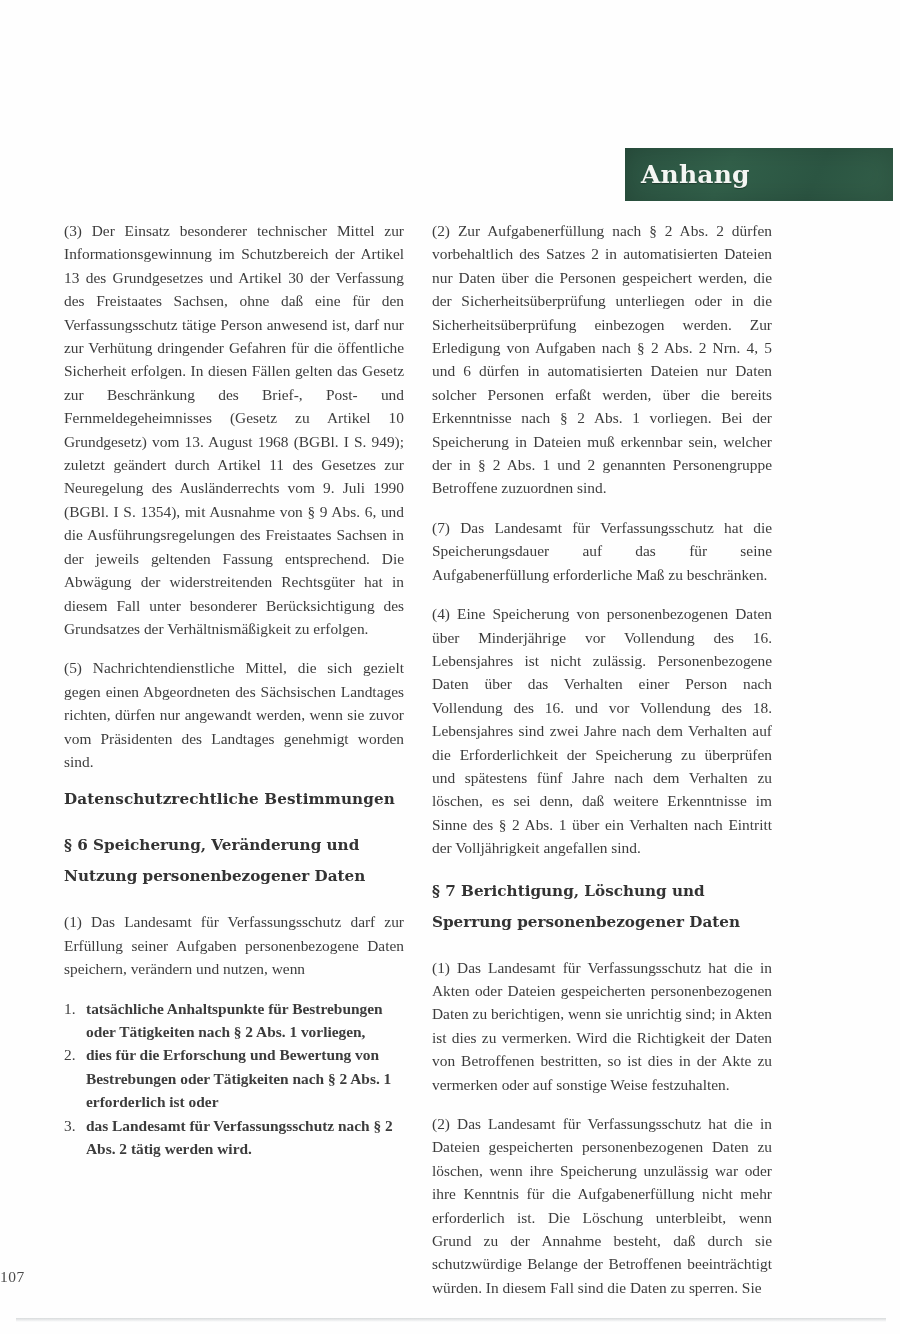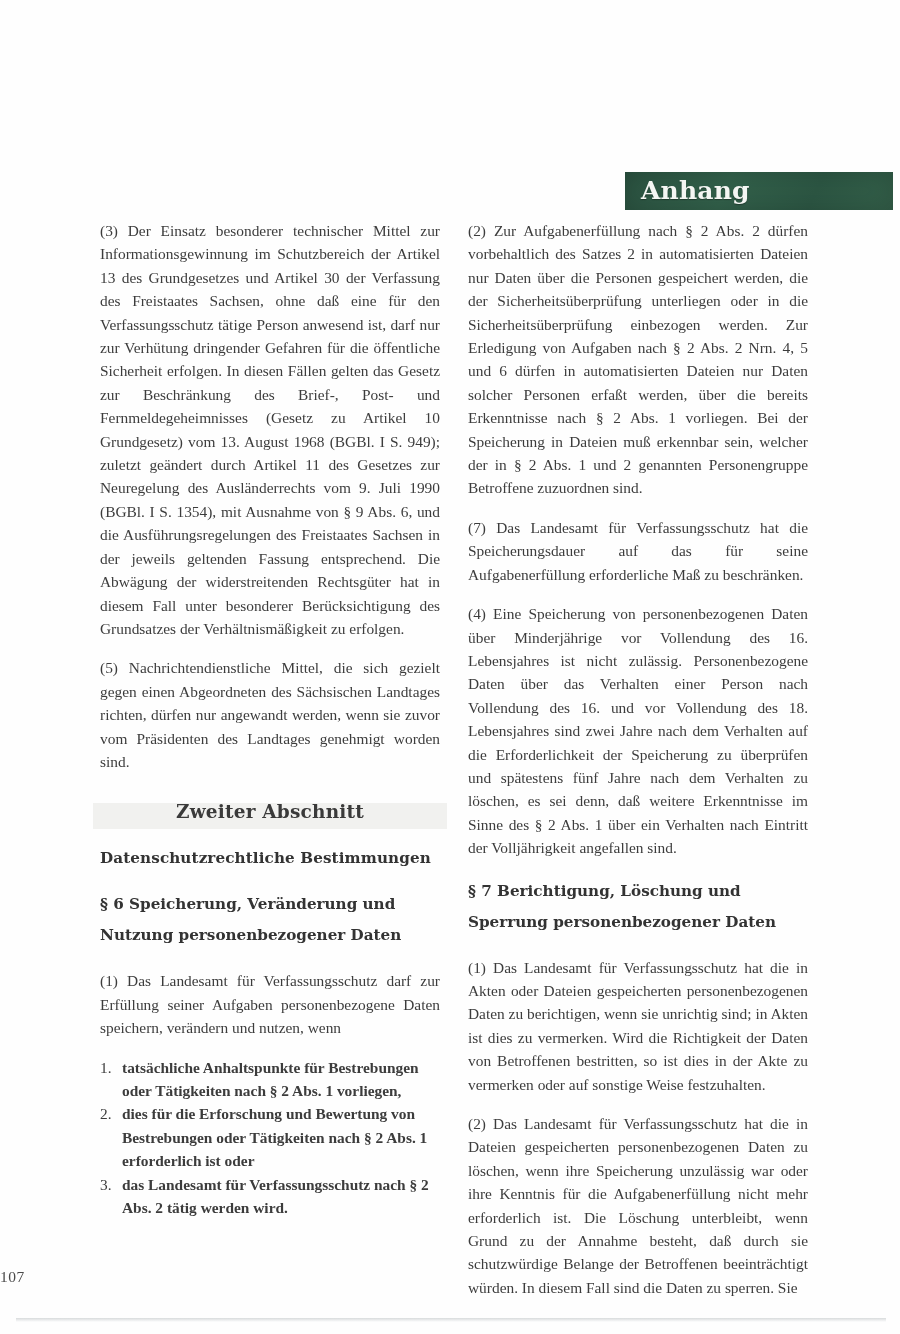--- a/index.html
+++ b/index.html
@@ -31,23 +31,23 @@
     top: 1318px;
     height: 4px;
     background: linear-gradient(to bottom, rgba(185,190,192,0.55), rgba(255,255,255,0));
     pointer-events: none;
   }
 
   
   .banner {
     position: absolute;
     left: 625px;
-    top: 172px;
+    top: 148px;
     width: 268px;
-    height: 38px;
+    height: 53px;
     background: #2e5a45;
     background-image: linear-gradient(115deg, #2b5341 0%, #32604a 38%, #2c5643 70%, #335f49 100%);
     box-shadow: inset 0 0 26px rgba(0,0,0,0.16);
   }
   .banner-title {
     position: absolute;
     left: 16px;
     top: 50%;
     transform: translateY(-52%);
     color: #f4f6f3;
@@ -58,21 +58,20 @@
     text-shadow: 0 1px 1px rgba(0,0,0,0.35);
   }
 
   
   .columns {
     position: absolute;
     left: 64px;
     top: 219px;
     width: 772px;
     height: 1020px;
-    margin-left: 36px;
   }
   .col {
     position: absolute;
     top: 0;
     width: 340px;
   }
   .col-left  { left: 0px; }
   .col-right { left: 368px; }
 
   p.para {
@@ -172,24 +171,20 @@
     <div class="banner-title">Anhang</div>
   </div>
 
   <div class="columns">
 
     <div class="col col-left">
 
       <p class="para">(3) Der Einsatz besonderer technischer Mittel zur Informationsgewinnung im Schutzbereich der Artikel 13 des Grundgesetzes und Artikel 30 der Verfassung des Freistaates Sachsen, ohne daß eine für den Verfassungsschutz tätige Person anwesend ist, darf nur zur Verhütung dringender Gefahren für die öffentliche Sicherheit erfolgen. In diesen Fällen gelten das Gesetz zur Beschränkung des Brief-, Post- und Fernmeldegeheimnisses (Gesetz zu Artikel 10 Grundgesetz) vom 13. August 1968 (BGBl. I S. 949); zuletzt geändert durch Artikel 11 des Gesetzes zur Neuregelung des Ausländerrechts vom 9. Juli 1990 (BGBl. I S. 1354), mit Ausnahme von § 9 Abs. 6, und die Ausführungsregelungen des Freistaates Sachsen in der jeweils geltenden Fassung entsprechend. Die Abwägung der widerstreitenden Rechtsgüter hat in diesem Fall unter besonderer Berücksichtigung des Grundsatzes der Verhältnismäßigkeit zu erfolgen.</p>
       <p class="para">(5) Nachrichtendienstliche Mittel, die sich gezielt gegen einen Abgeordneten des Sächsischen Landtages richten, dürfen nur angewandt werden, wenn sie zuvor vom Präsidenten des Landtages genehmigt worden sind.</p>
 
-      <div class="section-band">
-        <div class="band-bg"></div>
-        <span class="band-text">Zweiter Abschnitt</span>
-      </div>
 
       <h3 class="sub-head">Datenschutzrechtliche Bestimmungen</h3>
 
       <h3 class="para-head">§ 6 Speicherung, Veränderung und Nutzung personenbezogener Daten</h3>
 
       <p class="para">(1) Das Landesamt für Verfassungsschutz darf zur Erfüllung seiner Aufgaben personenbezogene Daten speichern, verändern und nutzen, wenn</p>
 
       <ol class="numlist">
         <li>
           <span class="marker">1.</span>

